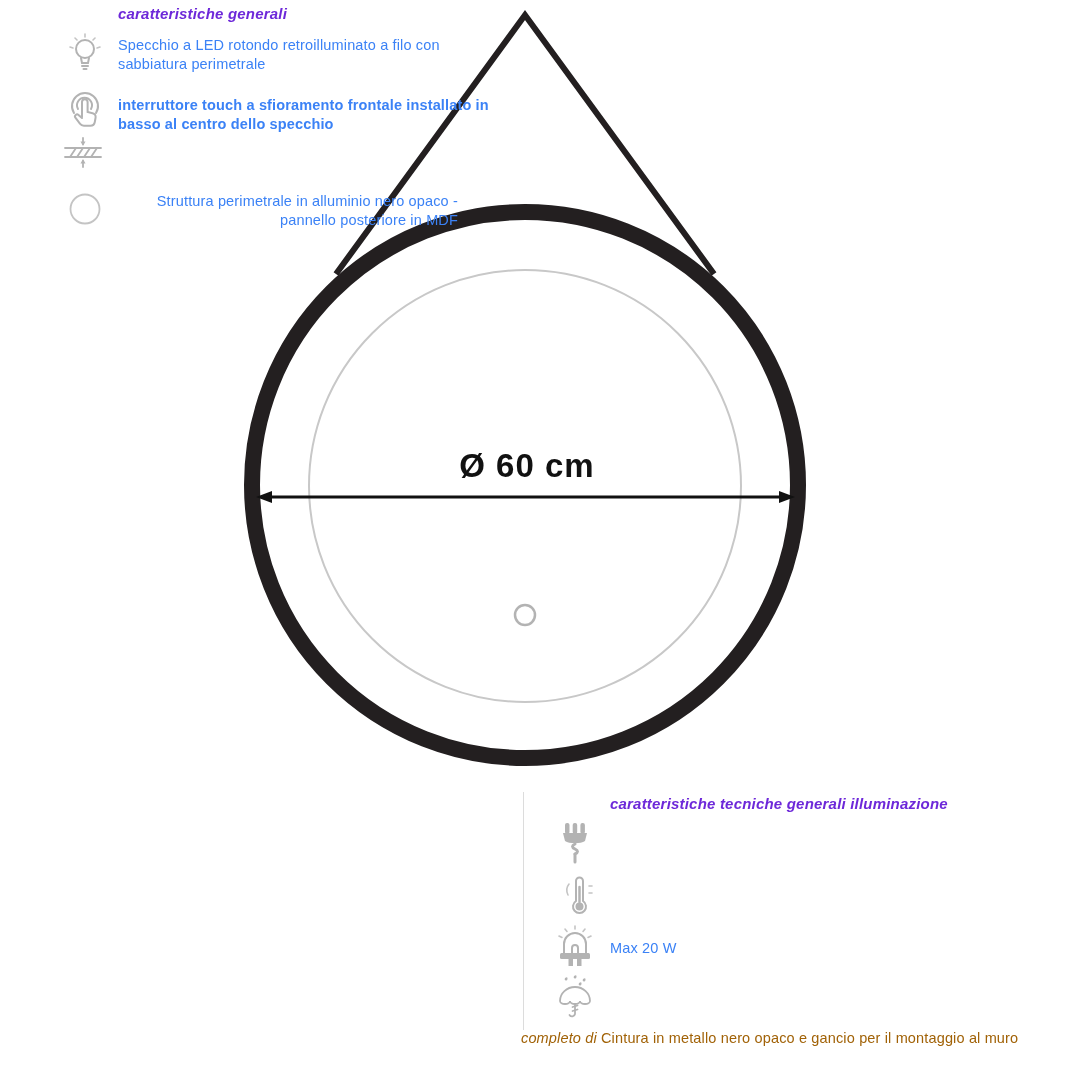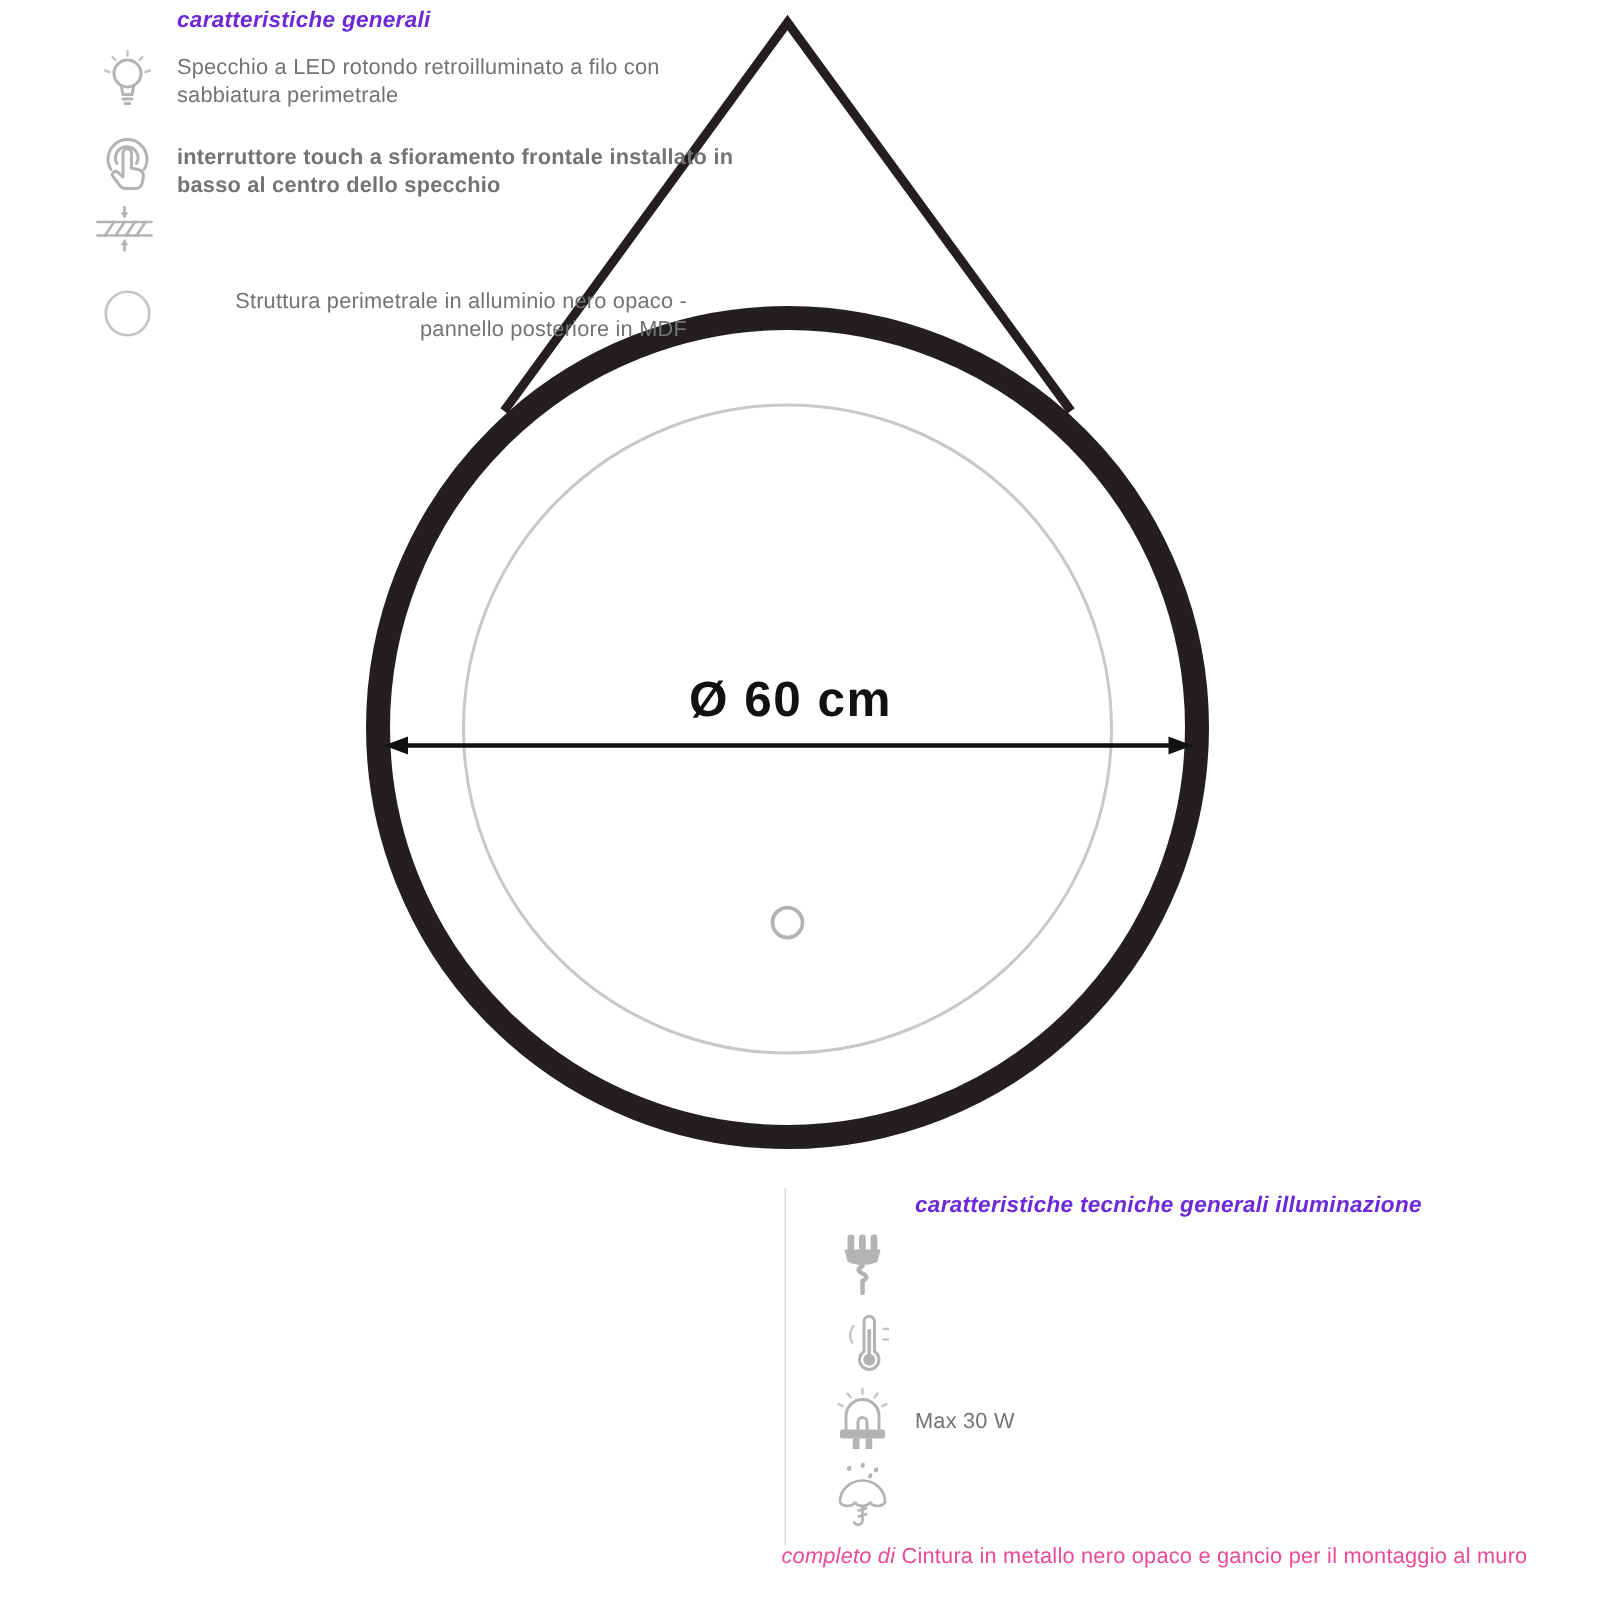--- a/index.html
+++ b/index.html
@@ -9,25 +9,25 @@
     position:relative;overflow:hidden;
     -webkit-font-smoothing:antialiased;
   }
   .abs{position:absolute;}
   .diagram-svg{position:absolute;left:0;top:0;}
   .col-header{
     font-size:15px;font-weight:bold;font-style:italic;
     color:#6d28d9;letter-spacing:0.2px;white-space:nowrap;
   }
   .spec-text{
-    font-size:14.5px;line-height:19px;color:#737373;letter-spacing:0.15px;
+    font-size:14.5px;line-height:19px;color:#3b82f6;letter-spacing:0.15px;
   }
   .icon-box{width:46px;height:46px;display:block;}
   .divider{width:1px;background:#dcdcdc;}
-  .footer-note{font-size:14.5px;color:#ec4899;letter-spacing:0.15px;white-space:nowrap;}
+  .footer-note{font-size:14.5px;color:#a16207;letter-spacing:0.15px;white-space:nowrap;}
   .footer-note .prefix{font-style:italic;}
   svg text.dia-label{
     font-family:"Liberation Sans",sans-serif;
     font-size:33px;font-weight:bold;fill:#111111;letter-spacing:1px;
   }
 </style>
 </head>
 <body>
 
 <svg class="diagram-svg" width="1080" height="790" viewBox="0 0 1080 790">
@@ -141,21 +141,21 @@
     <rect x="16.5" y="35" width="4.5" height="7" fill="#b3b3b3"></rect>
     <rect x="25" y="35" width="4.5" height="7" fill="#b3b3b3"></rect>
     <g stroke="#c4c4c4" stroke-width="1.6" stroke-linecap="round">
       <line x1="23" y1="2" x2="23" y2="5"></line>
       <line x1="13" y1="5" x2="15" y2="7.5"></line>
       <line x1="33" y1="5" x2="31" y2="7.5"></line>
       <line x1="7" y1="12" x2="10" y2="13.5"></line>
       <line x1="39" y1="12" x2="36" y2="13.5"></line>
     </g>
   </svg>
-  <div class="abs spec-text" style="left:86px;top:149px;width:440px;">Max 30 W</div>
+  <div class="abs spec-text" style="left:86px;top:149px;width:440px;">Max 20 W</div>
 
   <svg class="abs icon-box" style="left:28px;top:184px;" viewBox="0 0 46 46">
     <g fill="none" stroke="#b3b3b3" stroke-width="1.8" stroke-linecap="round">
       <path d="M8 27 a15 14 0 0 1 30 0 a5 3 0 0 1 -10 0 a5 3 0 0 1 -10 0 a5 3 0 0 1 -10 0 Z"></path>
       <path d="M23 30 v10 a3 3 0 0 1 -5.5 1"></path>
       <line x1="20.5" y1="33" x2="25.5" y2="31.5"></line>
       <line x1="20.5" y1="37" x2="25.5" y2="35.5"></line>
     </g>
     <g fill="#b3b3b3">
       <path d="M13 4 q3 -2 2.5 1 q-0.3 2 -2 1.5 q-1.5 -0.8 -0.5 -2.5 Z"></path>

